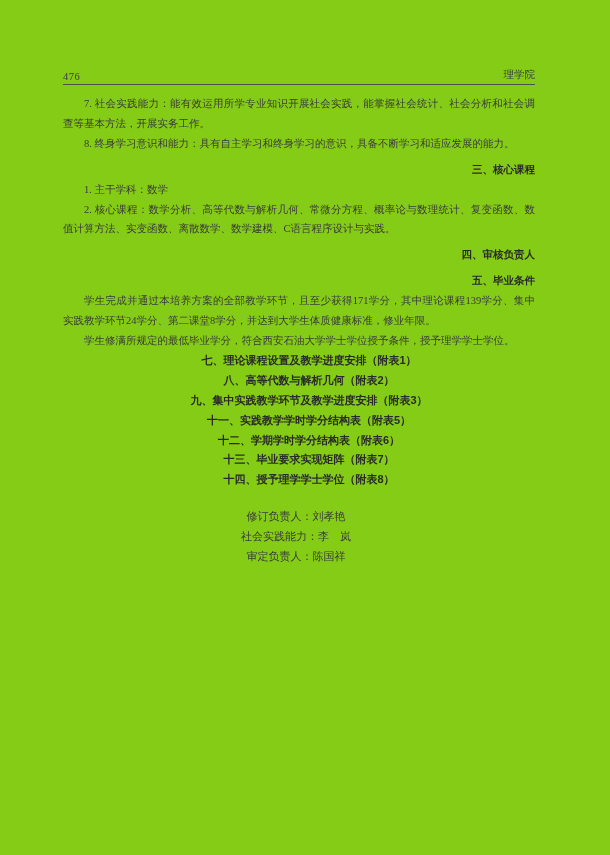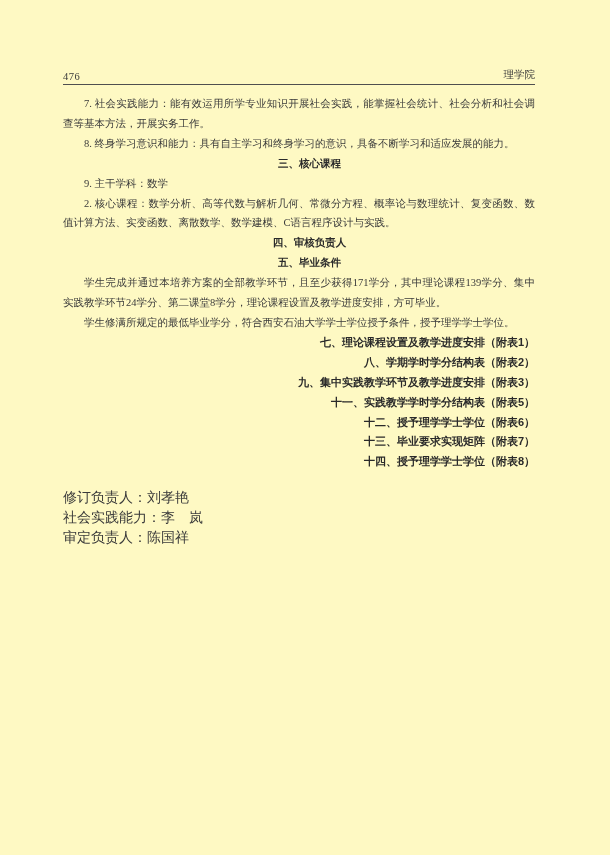--- a/index.html
+++ b/index.html
@@ -4,21 +4,21 @@
 <style>
   html, body {
     margin: 0;
     padding: 0;
     background: #ffffff;
   }
   .page {
     position: relative;
     width: 610px;
     height: 855px;
-    background: #fef9c3;
+    background: #84cc16;
     overflow: hidden;
     font-family: "Liberation Serif", "DejaVu Serif", serif;
     color: #3a3a3a;
   }
   .content {
     position: absolute;
     left: 63px;
     top: 66px;
     width: 472px;
   }
@@ -49,35 +49,36 @@
     font-size: 10.5px;
     line-height: 19.9px;
     text-align: justify;
     text-indent: 21px;
     word-break: break-all;
   }
   .docbody p.sec {
     font-family: "Liberation Sans", "DejaVu Sans", sans-serif;
     font-weight: bold;
     color: #2a2a2a;
-    text-align: center;
+    text-align: right;
+    margin-top: 6px;
   }
   .docbody p.att {
     font-family: "Liberation Sans", "DejaVu Sans", sans-serif;
     font-weight: bold;
     color: #2a2a2a;
     font-size: 11px;
-    text-align: right;
+    text-align: center;
     text-indent: 20px;
   }
   .signatures {
     margin-top: 16px;
     padding-right: 6px;
-    text-align: left;
-    font-size: 14px;
+    text-align: center;
+    font-size: 11px;
     line-height: 20px;
     color: #3a3a3a;
   }
   .sig-row span {
     white-space: pre;
   }
 </style>
 </head>
 <body>
 
@@ -86,31 +87,31 @@
 
     <div class="header">
       <span class="pagenum">476</span>
       <span class="runtitle">理学院</span>
     </div>
 
     <div class="docbody">
       <p class="para">7. 社会实践能力：能有效运用所学专业知识开展社会实践，能掌握社会统计、社会分析和社会调查等基本方法，开展实务工作。</p>
       <p class="para">8. 终身学习意识和能力：具有自主学习和终身学习的意识，具备不断学习和适应发展的能力。</p>
       <p class="sec">三、核心课程</p>
-      <p class="para">9. 主干学科：数学</p>
+      <p class="para">1. 主干学科：数学</p>
       <p class="para">2. 核心课程：数学分析、高等代数与解析几何、常微分方程、概率论与数理统计、复变函数、数值计算方法、实变函数、离散数学、数学建模、C语言程序设计与实践。</p>
       <p class="sec">四、审核负责人</p>
       <p class="sec">五、毕业条件</p>
-      <p class="para">学生完成并通过本培养方案的全部教学环节，且至少获得171学分，其中理论课程139学分、集中实践教学环节24学分、第二课堂8学分，理论课程设置及教学进度安排，方可毕业。</p>
+      <p class="para">学生完成并通过本培养方案的全部教学环节，且至少获得171学分，其中理论课程139学分、集中实践教学环节24学分、第二课堂8学分，并达到大学生体质健康标准，修业年限。</p>
       <p class="para">学生修满所规定的最低毕业学分，符合西安石油大学学士学位授予条件，授予理学学士学位。</p>
       <p class="att">七、理论课程设置及教学进度安排（附表1）</p>
-      <p class="att">八、学期学时学分结构表（附表2）</p>
+      <p class="att">八、高等代数与解析几何（附表2）</p>
       <p class="att">九、集中实践教学环节及教学进度安排（附表3）</p>
       <p class="att">十一、实践教学学时学分结构表（附表5）</p>
-      <p class="att">十二、授予理学学士学位（附表6）</p>
+      <p class="att">十二、学期学时学分结构表（附表6）</p>
       <p class="att">十三、毕业要求实现矩阵（附表7）</p>
       <p class="att">十四、授予理学学士学位（附表8）</p>
     </div>
 
     <div class="signatures">
       <div class="sig-row"><span>修订负责人：</span><span>刘孝艳</span></div>
       <div class="sig-row"><span>社会实践能力：</span><span>李　岚</span></div>
       <div class="sig-row"><span>审定负责人：</span><span>陈国祥</span></div>
     </div>
 

